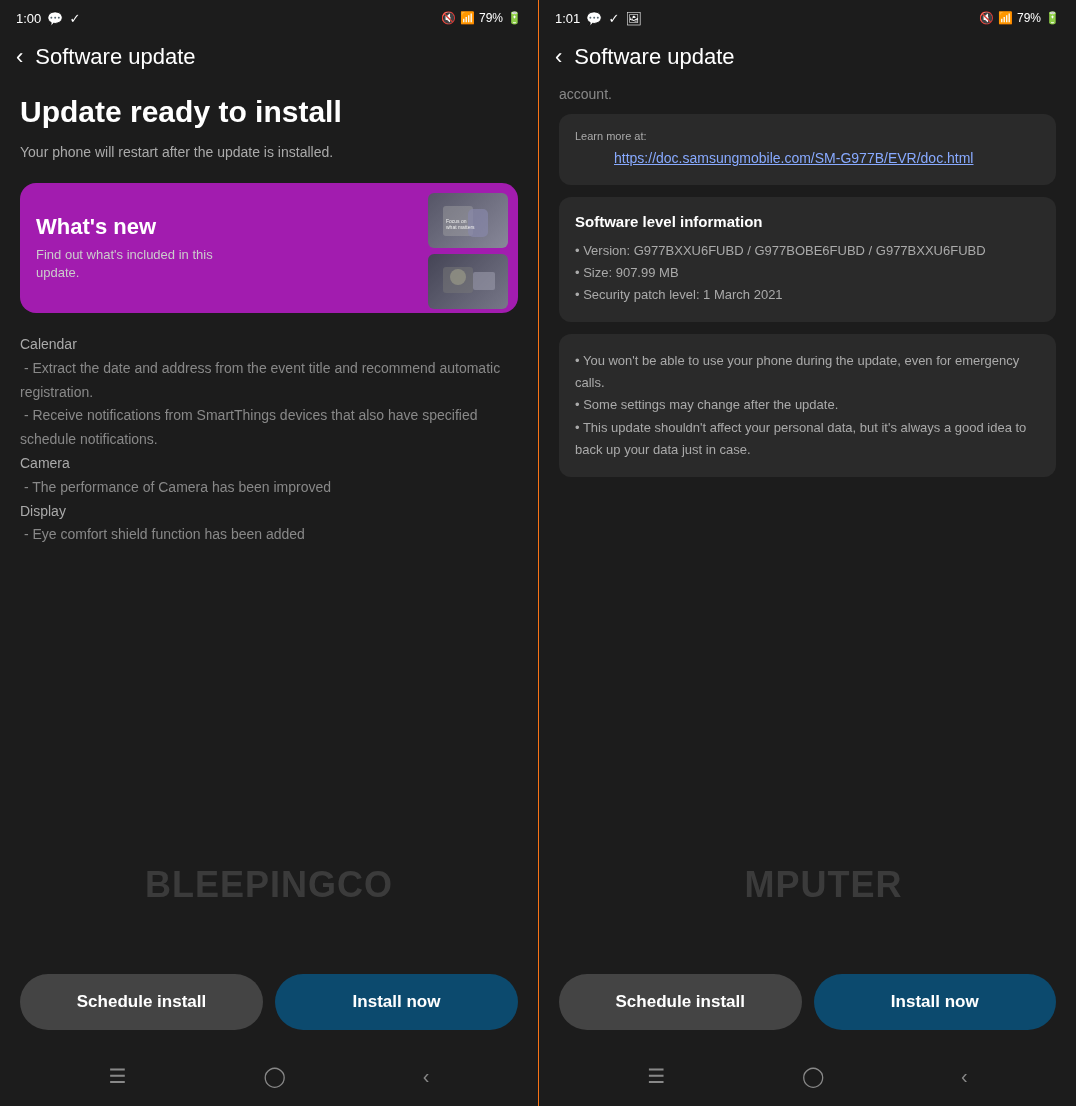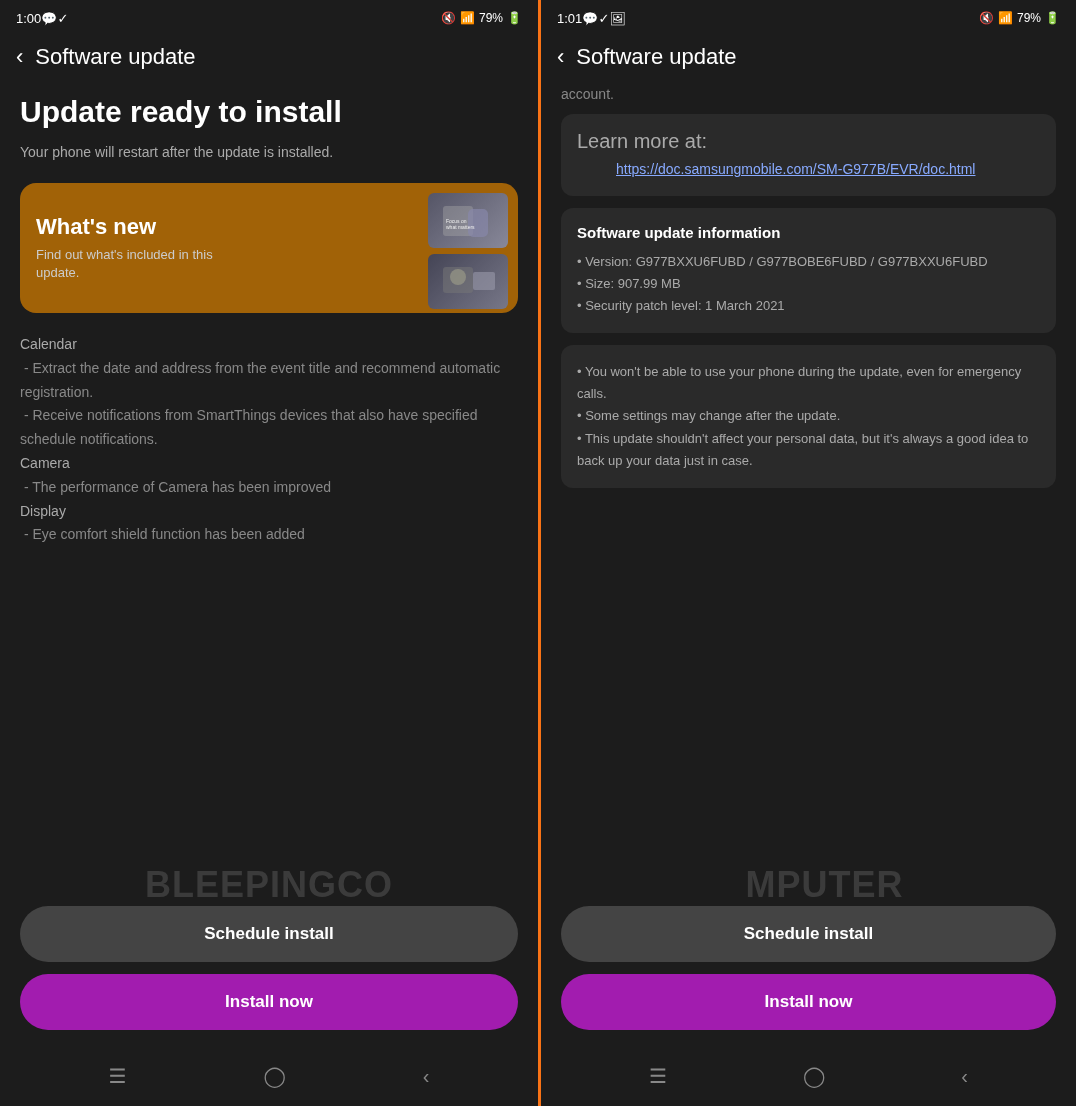--- a/index.html
+++ b/index.html
@@ -14,33 +14,33 @@
     .phone-screen {
       width: 538px;
       height: 1106px;
       background: #1c1c1c;
       display: flex;
       flex-direction: column;
       overflow: hidden;
       position: relative;
     }
     .phone-screen + .phone-screen {
-      border-left: 3px solid #f97316;
+      border-left: 1px solid #f97316;
     }
     .status-bar {
       display: flex;
       justify-content: space-between;
       align-items: center;
       padding: 8px 16px 4px;
       color: #fff;
       font-size: 13px;
       font-weight: 500;
       height: 32px;
     }
-    .status-left { display: flex; align-items: flex-end; gap: 0; }
+    .status-left { display: flex; align-items: flex-end; gap: 6px; }
     .status-right { display: flex; align-items: center; gap: 4px; font-size: 12px; }
     .top-bar {
       display: flex;
       align-items: center;
       padding: 12px 16px;
       gap: 12px;
     }
     .back-arrow {
       color: #fff;
       font-size: 22px;
@@ -67,21 +67,21 @@
       margin-bottom: 12px;
       line-height: 1.2;
     }
     .update-subtext {
       color: #aaa;
       font-size: 14px;
       margin-bottom: 20px;
       line-height: 1.5;
     }
     .whats-new-card {
-      background: #a16207;
+      background: #a21caf;
       border-radius: 16px;
       padding: 20px 16px;
       display: flex;
       justify-content: space-between;
       align-items: center;
       margin-bottom: 20px;
       position: relative;
       overflow: hidden;
       min-height: 130px;
     }
@@ -118,36 +118,36 @@
       flex: 1;
       overflow: hidden;
     }
     .changelog-text .section-title {
       color: #aaa;
       font-weight: 500;
     }
     .buttons-area {
       padding: 12px 20px 20px;
       display: flex;
-      flex-direction: column;
+      flex-direction: row;
       gap: 12px;
     }
     .btn-schedule {
       background: #444;
       color: #fff;
       border: none;
       border-radius: 50px;
       padding: 18px;
       font-size: 17px;
       font-weight: 600;
       cursor: pointer;
       width: 100%;
     }
     .btn-install {
-      background: #a21caf;
+      background: #0c4a6e;
       color: #fff;
       border: none;
       border-radius: 50px;
       padding: 18px;
       font-size: 17px;
       font-weight: 600;
       cursor: pointer;
       width: 100%;
     }
     .nav-bar {
@@ -308,26 +308,26 @@
   <div class="top-bar">
     <span class="back-arrow">‹</span>
     <span class="screen-title">Software update</span>
   </div>
 
   <div class="scrollable-content">
 
     <p class="account-text">account.</p>
 
     <div class="info-card">
-      <p style="color:#aaa; font-size:20px; margin-bottom:6px;">Learn more at:</p>
+      <p style="color:#aaa; font-size:11px; margin-bottom:6px;">Learn more at:</p>
       <a href="#" style="color:#88aaff; font-size:14px; text-decoration:underline; line-height:1.5; display:block;margin-left:39px;">https://doc.samsungmobile.com/SM-G977B/EVR/doc.html</a>
     </div>
 
     <div class="info-card">
-      <p class="info-card-title">Software update information</p>
+      <p class="info-card-title">Software level information</p>
       <p class="info-card-text">• Version: G977BXXU6FUBD / G977BOBE6FUBD / G977BXXU6FUBD</p>
       <p class="info-card-text">• Size: 907.99 MB</p>
       <p class="info-card-text">• Security patch level: 1 March 2021</p>
     </div>
 
     <div class="info-card">
       <p class="caution-text">• You won't be able to use your phone during the update, even for emergency calls.</p>
       <p class="caution-text">• Some settings may change after the update.</p>
       <p class="caution-text">• This update shouldn't affect your personal data, but it's always a good idea to back up your data just in case.</p>
     </div>

